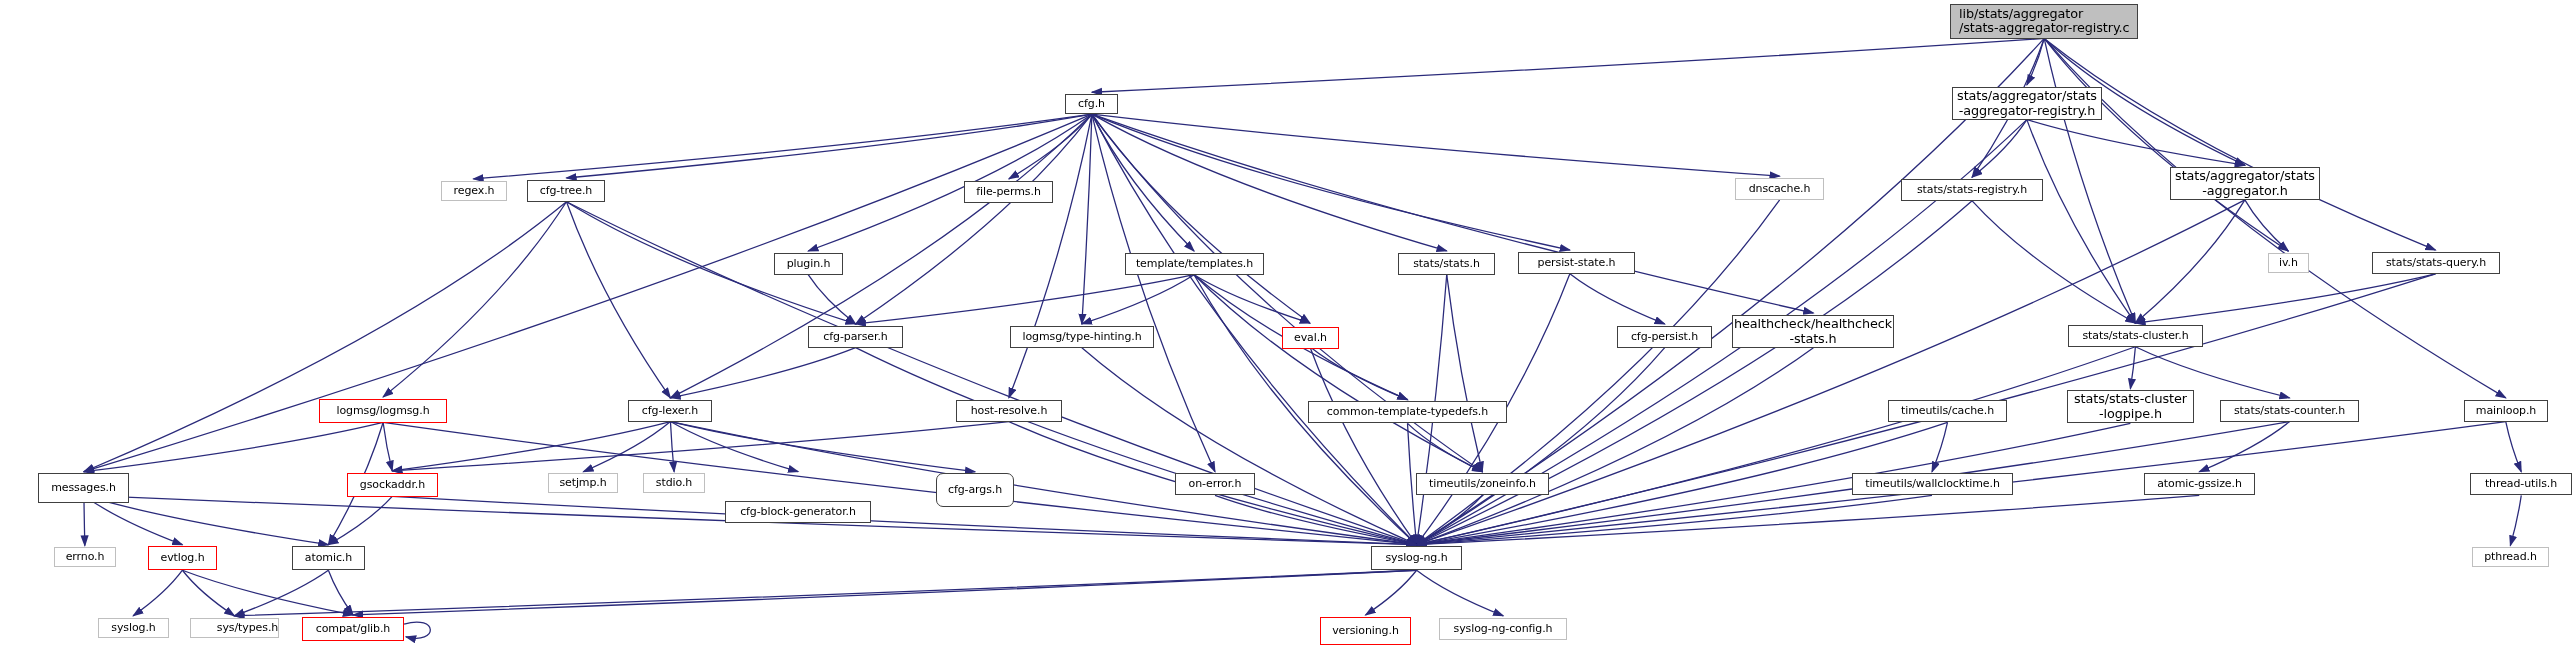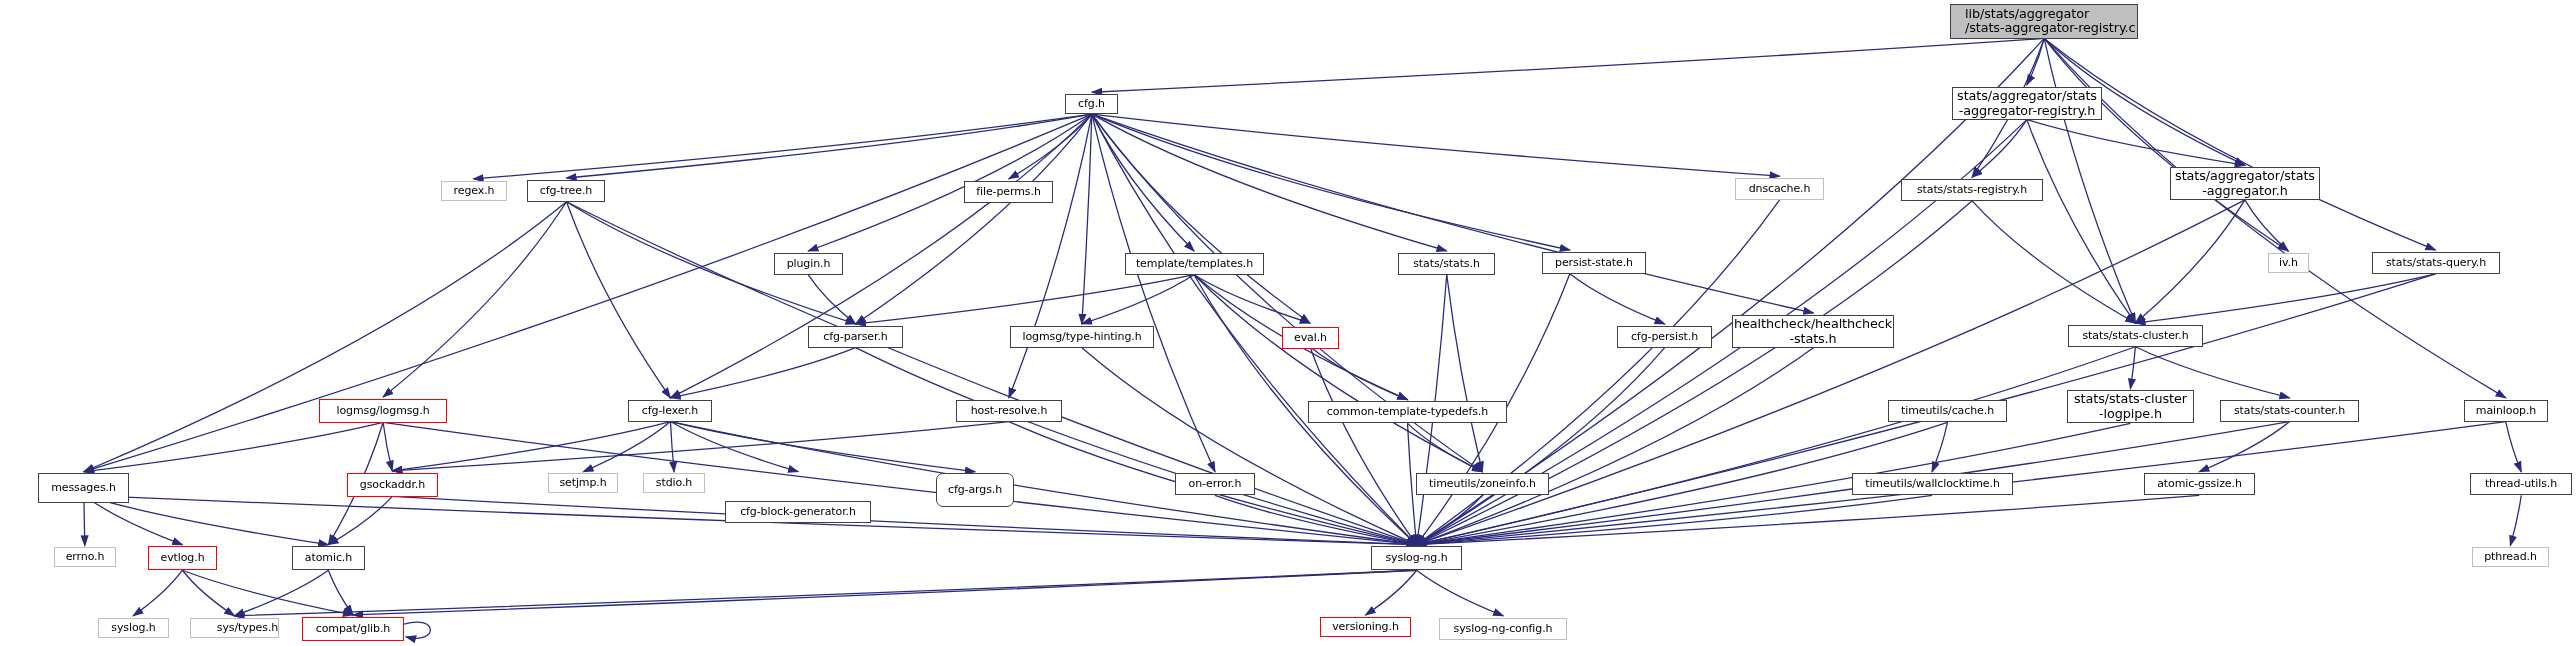--- a/index.html
+++ b/index.html
@@ -23,21 +23,21 @@
     border:0.9px solid #000000;
     color:#000000;
     font-size:11px;
     line-height:1.12;
     white-space:pre;
     letter-spacing:-0.1px;
   }
   .node.b{border:1.8px solid #404040;}
   .node.gray{border:0.9px solid #bfbfbf;}
   .node.red{border:1.8px solid #ff0000;}
-  .node.root{background:#bfbfbf;border:1.8px solid #404040;text-align:left;justify-content:flex-start;padding-left:14px;}
+  .node.root{background:#bfbfbf;border:1.8px solid #404040;text-align:left;justify-content:flex-start;padding-left:8px;}
 </style>
 </head>
 <body>
 
 <div id="canvas">
   <svg id="edges" viewBox="0 0 2824 709" width="2576" height="647">
     <defs>
       <marker id="ah" markerWidth="9" markerHeight="9" refX="8" refY="3.2" orient="auto" markerUnits="strokeWidth">
         <path d="M0,0 L9,3.2 L0,6.4 z" fill="#2a2a7a"></path>
       </marker>
@@ -161,21 +161,21 @@
       <div class="node gray" style="left: 441px; top: 181px; width: 66px; height: 20px;">regex.h</div>
       <div class="node b" style="left: 527px; top: 180px; width: 78px; height: 22px;">cfg-tree.h</div>
       <div class="node b" style="left: 964px; top: 181px; width: 89px; height: 22px;">file-perms.h</div>
       <div class="node gray" style="left: 1735px; top: 178px; width: 89px; height: 22px;">dnscache.h</div>
       <div class="node b" style="left: 1901px; top: 179px; width: 142px; height: 22px; text-align: right;">stats/stats-registry.h</div>
       <div class="node b" style="left: 2170px; top: 167px; width: 150px; height: 33px; font-size: 12.8px;">stats/aggregator/stats
 -aggregator.h</div>
       <div class="node b" style="left: 774px; top: 253px; width: 69px; height: 22px;">plugin.h</div>
       <div class="node b" style="left: 1125px; top: 253px; width: 139px; height: 22px;">template/templates.h</div>
       <div class="node b" style="left: 1398px; top: 253px; width: 97px; height: 22px;">stats/stats.h</div>
-      <div class="node b" style="left: 1518px; top: 252px; width: 104px; height: 22px; margin-left: 24px;">persist-state.h</div>
+      <div class="node b" style="left: 1518px; top: 252px; width: 117px; height: 22px;">persist-state.h</div>
       <div class="node gray" style="left: 2268px; top: 253px; width: 41px; height: 20px;">iv.h</div>
       <div class="node b" style="left: 2372px; top: 252px; width: 128px; height: 22px;">stats/stats-query.h</div>
       <div class="node b" style="left: 808px; top: 326px; width: 95px; height: 22px;">cfg-parser.h</div>
       <div class="node b" style="left: 1010px; top: 326px; width: 144px; height: 22px;">logmsg/type-hinting.h</div>
       <div class="node red" style="left: 1282px; top: 327px; width: 57px; height: 22px;">eval.h</div>
       <div class="node b" style="left: 1617px; top: 326px; width: 95px; height: 22px;">cfg-persist.h</div>
       <div class="node b" style="left: 1732px; top: 315px; width: 162px; height: 33px; font-size: 12.8px;">healthcheck/healthcheck
 -stats.h</div>
       <div class="node b" style="left: 2068px; top: 325px; width: 135px; height: 22px;">stats/stats-cluster.h</div>
       <div class="node red" style="left: 319px; top: 399px; width: 128px; height: 24px;">logmsg/logmsg.h</div>
@@ -199,17 +199,17 @@
       <div class="node b" style="left: 2144px; top: 473px; width: 111px; height: 22px;">atomic-gssize.h</div>
       <div class="node b" style="left: 2470px; top: 473px; width: 102px; height: 22px;">thread-utils.h</div>
       <div class="node gray" style="left: 54px; top: 547px; width: 62px; height: 20px;">errno.h</div>
       <div class="node red" style="left: 148px; top: 546px; width: 69px; height: 24px;">evtlog.h</div>
       <div class="node b" style="left: 292px; top: 546px; width: 73px; height: 24px;">atomic.h</div>
       <div class="node b" style="left: 1371px; top: 546px; width: 91px; height: 24px;">syslog-ng.h</div>
       <div class="node gray" style="left: 2472px; top: 547px; width: 77px; height: 20px;">pthread.h</div>
       <div class="node gray" style="left: 98px; top: 618px; width: 71px; height: 20px;">syslog.h</div>
       <div class="node gray" style="left: 190px; top: 618px; width: 89px; height: 20px; padding-left: 26px;">sys/types.h</div>
       <div class="node red" style="left: 302px; top: 617px; width: 102px; height: 24px;">compat/glib.h</div>
-      <div class="node red" style="left: 1320px; top: 617px; width: 91px; height: 20px;">versioning.h</div>
+      <div class="node red" style="left: 1320px; top: 617px; width: 91px; height: 28px;">versioning.h</div>
       <div class="node gray" style="left: 1439px; top: 618px; width: 128px; height: 22px;">syslog-ng-config.h</div>
     </div>
 </div>
 
 
 </body></html>

